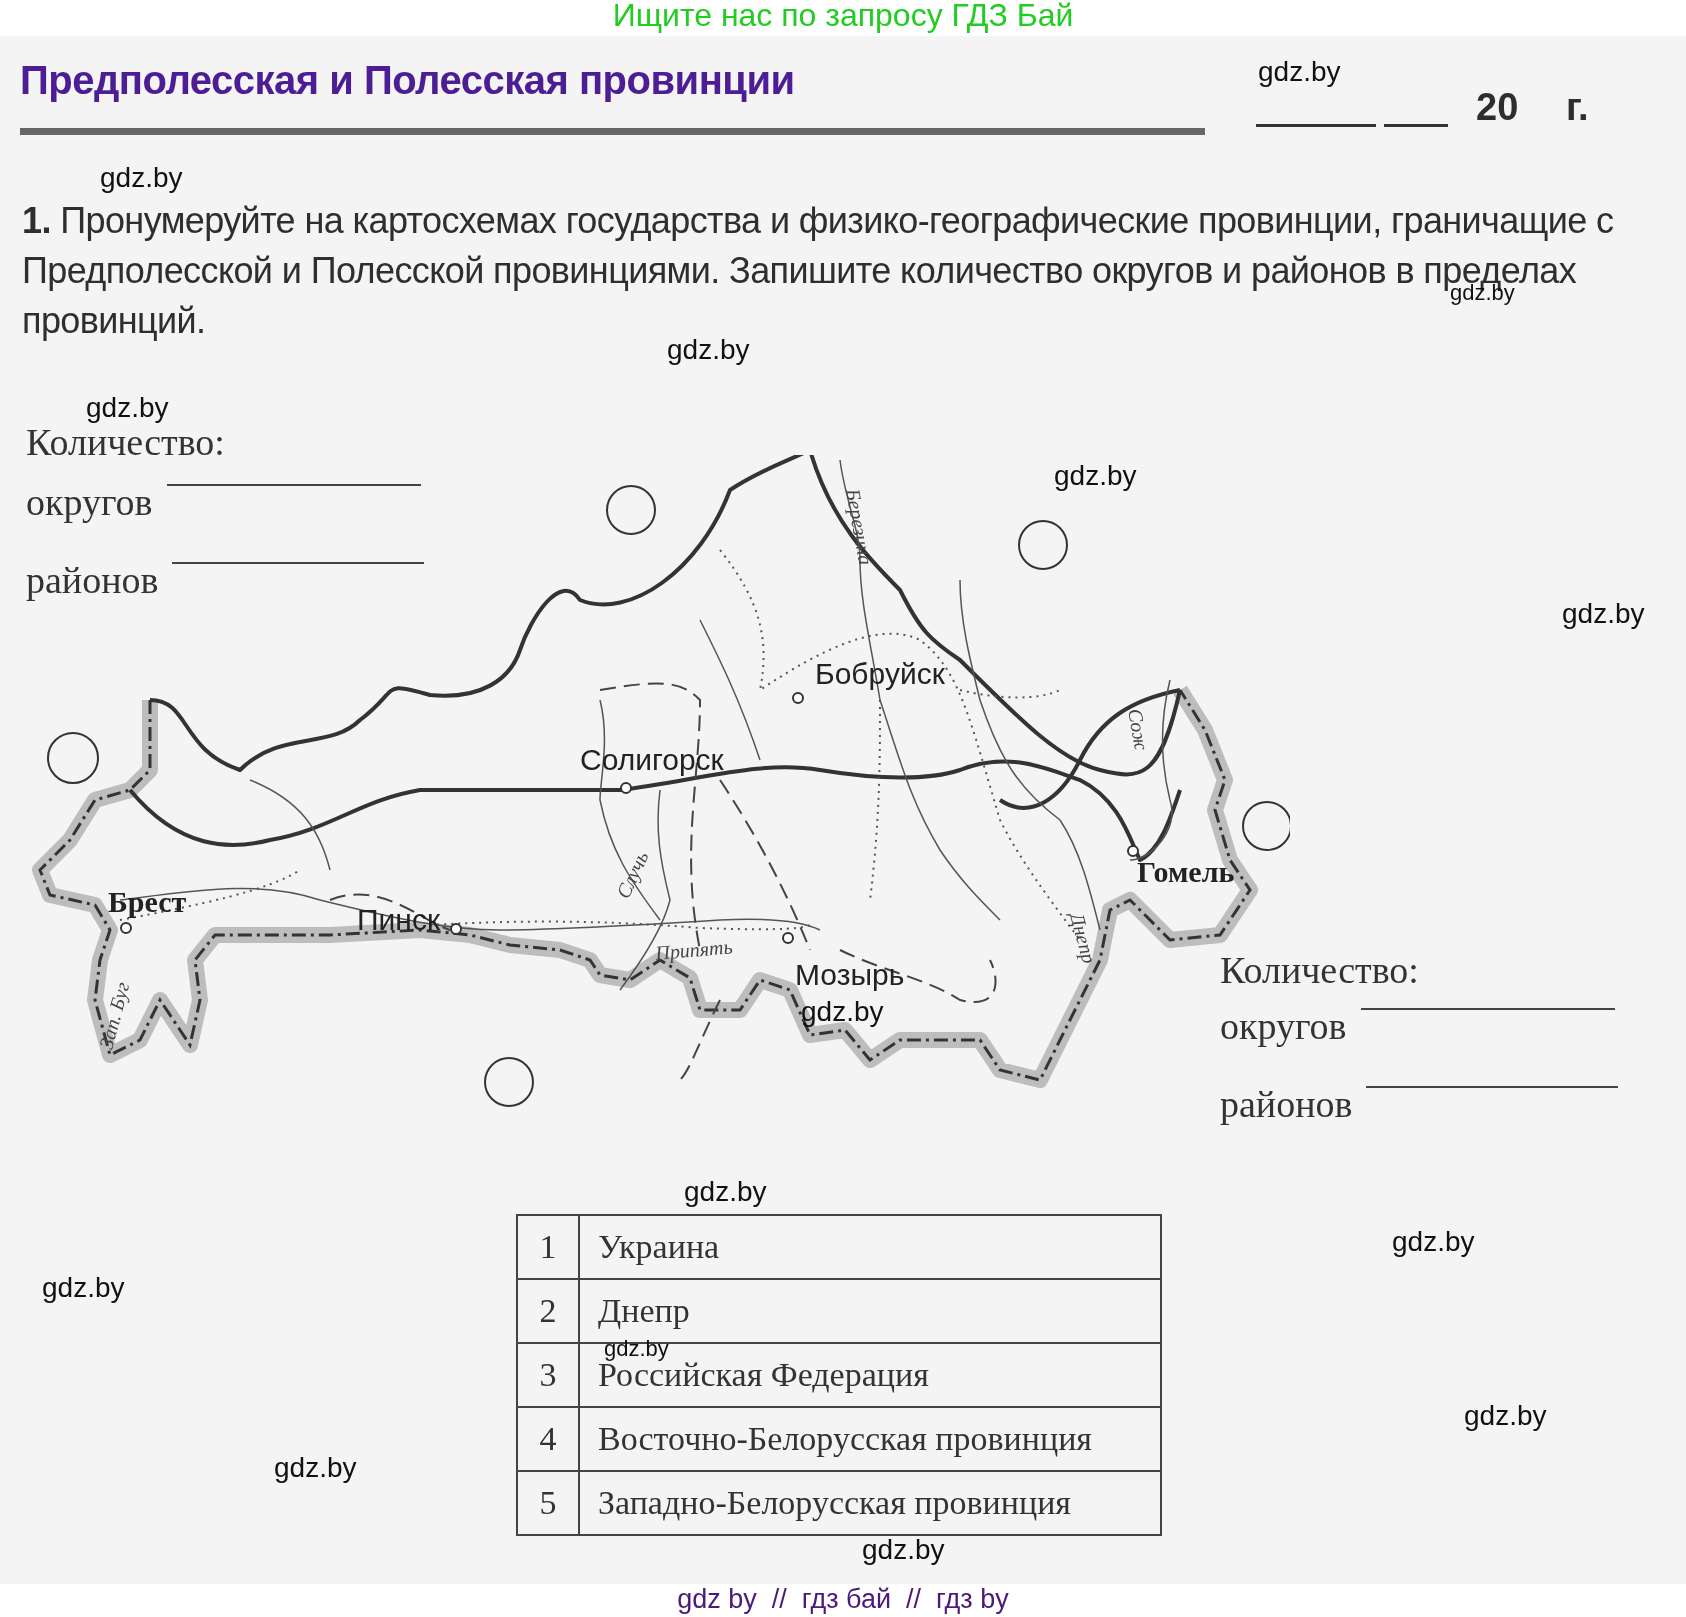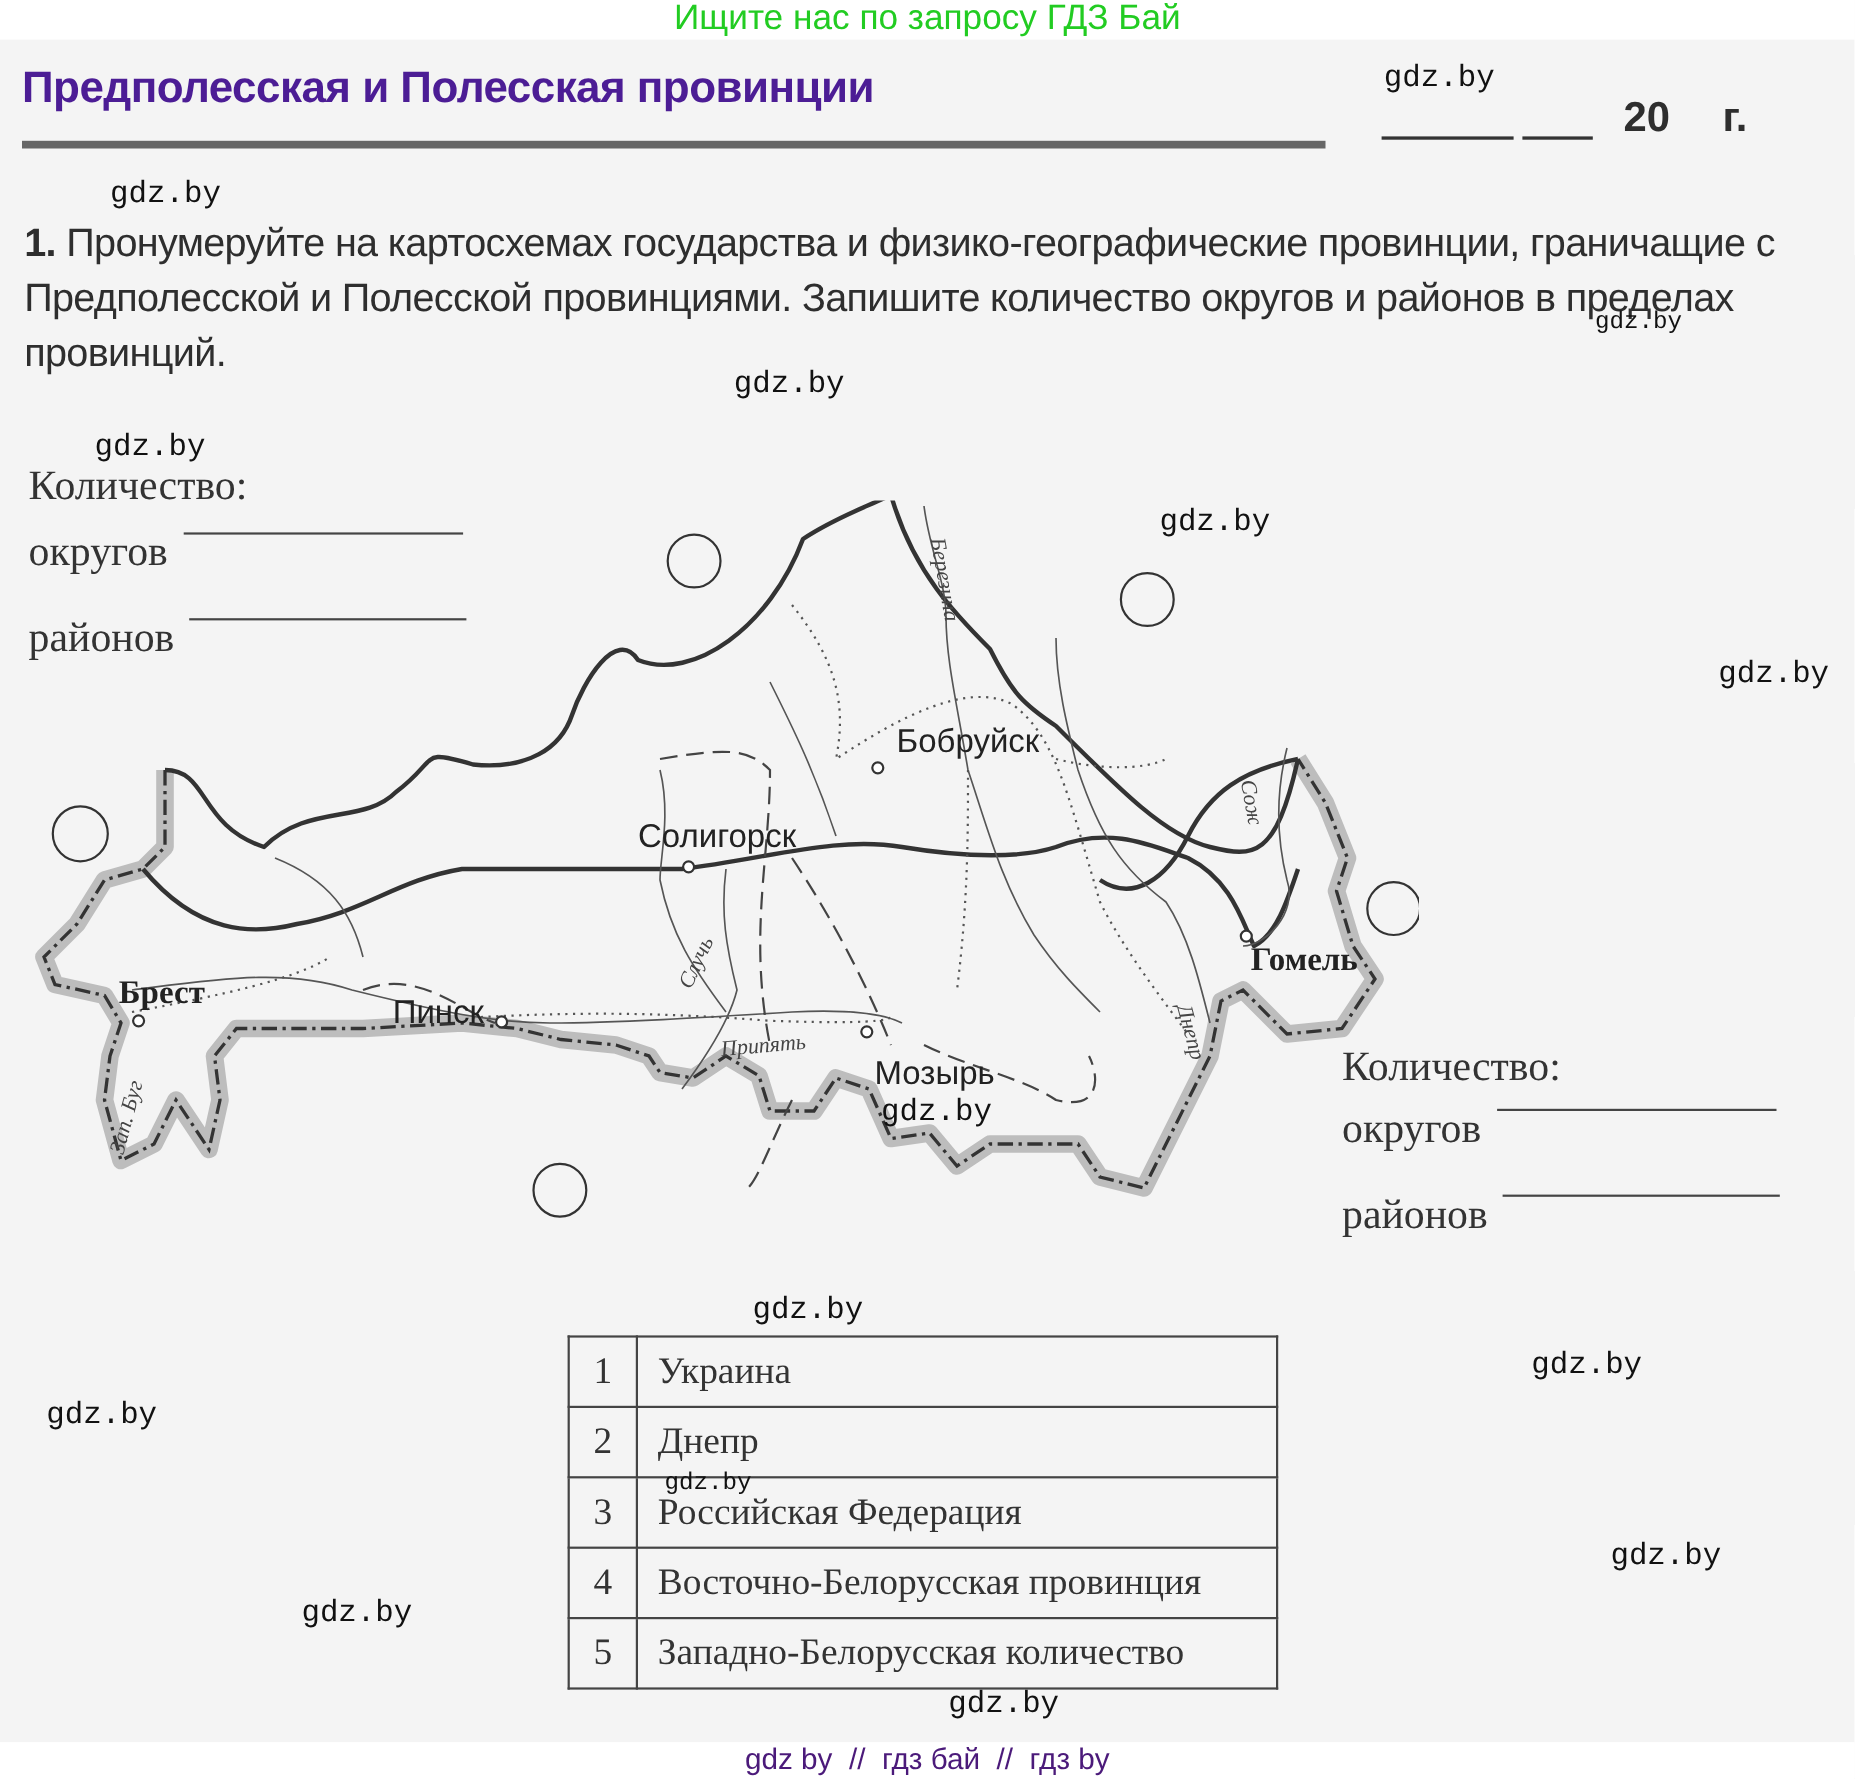--- a/index.html
+++ b/index.html
@@ -23,21 +23,21 @@
     .count-block .row { display: flex; height: 78px; }
     .count-block .blank { display: inline-block; border-bottom: 2px solid #444; height: 6px; margin-left: 14px; margin-bottom: 12px; }
 
     .map { position: absolute; left: 20px; top: 455px; width: 1270px; height: 700px; }
 
     .legend { position: absolute; left: 516px; top: 1214px; width: 646px; border-collapse: collapse;
       font-family: "Liberation Serif", serif; font-size: 34px; color: #333; }
     .legend td { border: 2px solid #444; height: 64px; padding: 0 18px; }
     .legend td.num { width: 62px; text-align: center; padding: 0; }
 
-    .wm { position: absolute; font-size: 28px; color: #111; font-family: Liberation Mono, monospace; }
+    .wm { position: absolute; font-size: 28px; color: #111; font-family: Liberation Sans, sans-serif; }
   </style>
 </head>
 <body>
 
 <div class="top-banner">
   <span>Ищите нас по запросу ГДЗ Бай</span>
 </div>
 
 <div class="page"></div>
 
@@ -166,21 +166,21 @@
     <tr>
       <td class="num">3</td>
       <td>Российская Федерация</td>
     </tr>
     <tr>
       <td class="num">4</td>
       <td>Восточно-Белорусская провинция</td>
     </tr>
     <tr>
       <td class="num">5</td>
-      <td>Западно-Белорусская количество</td>
+      <td>Западно-Белорусская провинция</td>
     </tr>
   </tbody>
 </table>
 
 <div class="wm" style="left:1258px;top:56px;">gdz.by</div>
 <div class="wm" style="left:100px;top:162px;">gdz.by</div>
 <div class="wm" style="left:1450px;top:280px;font-size:22px;">gdz.by</div>
 <div class="wm" style="left:667px;top:334px;">gdz.by</div>
 <div class="wm" style="left:86px;top:392px;">gdz.by</div>
 <div class="wm" style="left:1054px;top:460px;">gdz.by</div>

